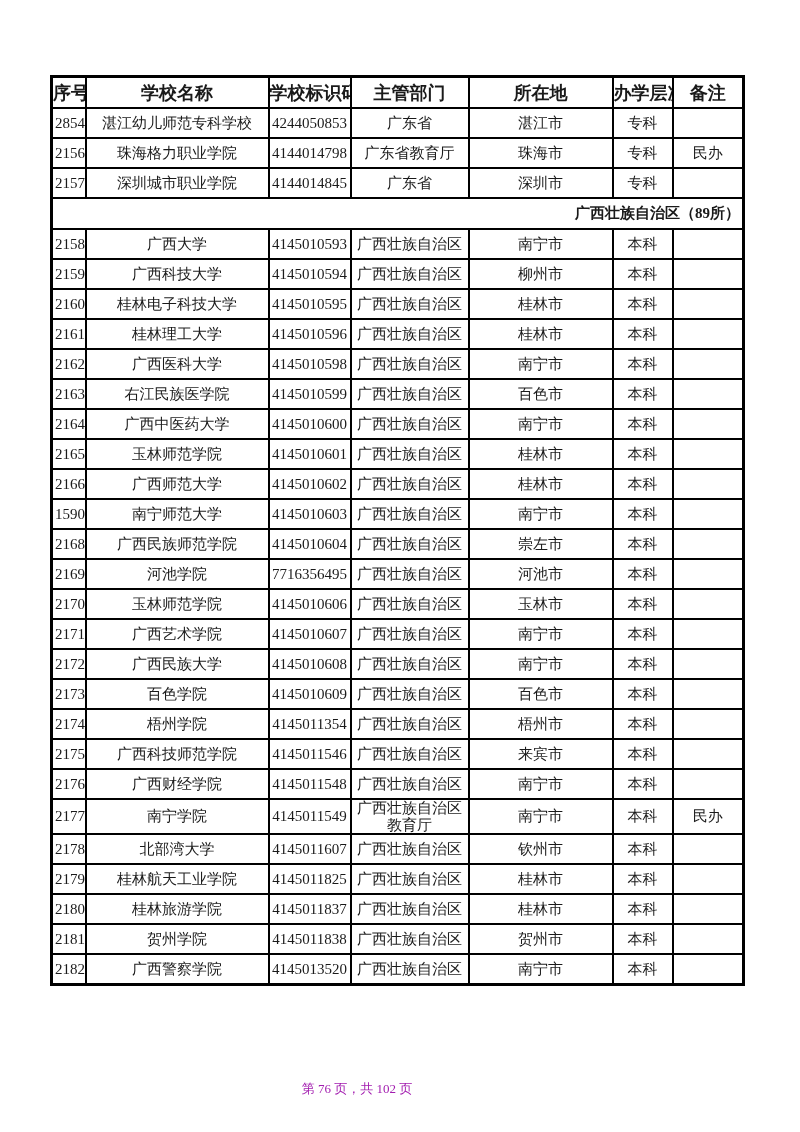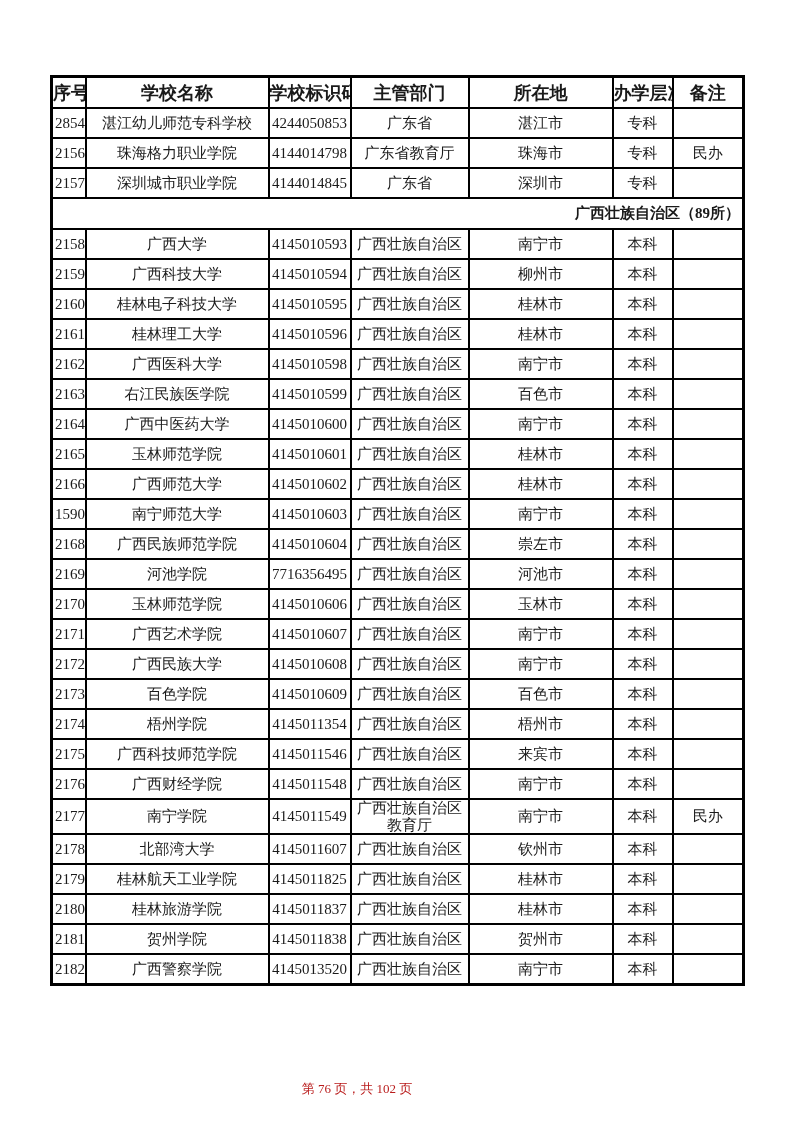--- a/index.html
+++ b/index.html
@@ -59,21 +59,21 @@
     white-space: nowrap;
     height: 29px;
   }
   .footer {
     position: absolute;
     top: 1080px;
     left: 0;
     width: 714px;
     text-align: center;
     font-size: 13px;
-    color: #b91c1c;
+    color: #a21caf;
   }
 </style>
 </head>
 <body>
 
 <div class="page">
 
   <table class="school-table">
     <colgroup>
       <col style="width:34px">

